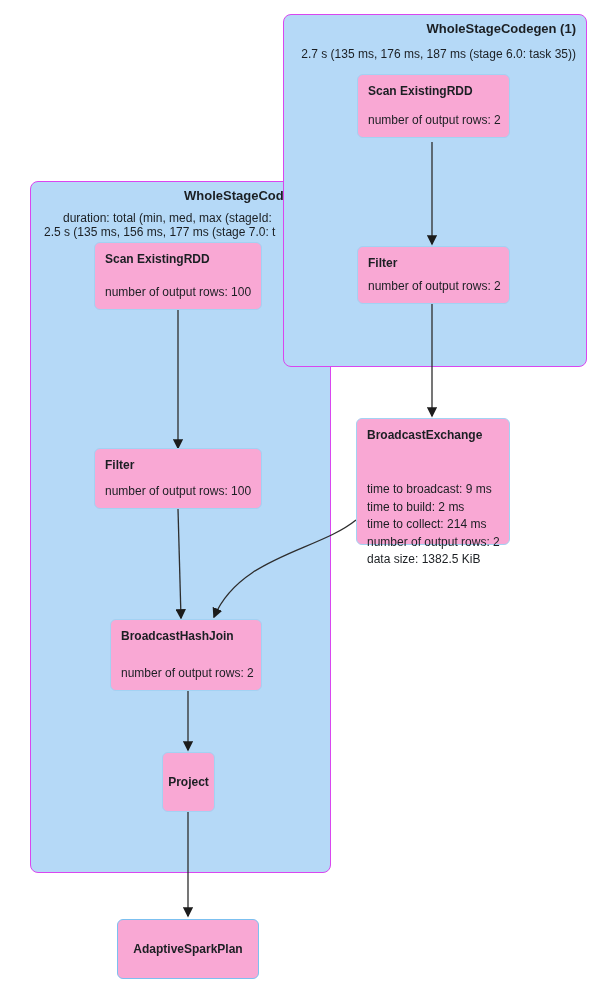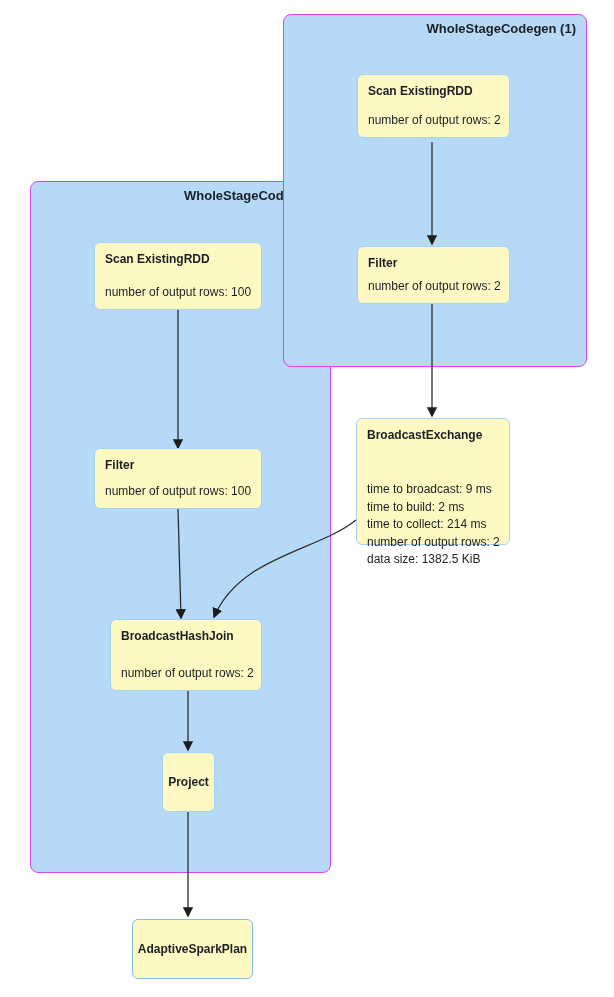--- a/index.html
+++ b/index.html
@@ -36,21 +36,21 @@
     line-height: 14px;
     white-space: nowrap;
   }
   
   .abs-text { position: absolute; white-space: nowrap; }
   .abs-title { font-size: 13px; font-weight: bold; }
   .abs-dur { font-size: 12px; }
 
   .node {
     position: absolute;
-    background: #fef9c3;
+    background: #f9a8d4;
     border: 1px solid #a3d2f3;
     border-radius: 6px;
     box-sizing: border-box;
     z-index: 4;
   }
   .node-title {
     position: absolute;
     top: 9px;
     left: 10px;
     font-size: 12px;
@@ -95,25 +95,28 @@
   .z1 { z-index: 1; }
   .z2 { z-index: 2; }
 </style>
 </head>
 <body>
 
 <div id="canvas">
 
   <div class="cluster z1" style="left:30px; top:181px; width:301px; height:692px;">
     <div class="abs-text abs-title" style="left:153px; top:6px;">WholeStageCodeg</div>
+    <div class="abs-text abs-dur" style="left:32px; top:29px;">duration: total (min, med, max (stageId:</div>
+    <div class="abs-text abs-dur" style="left:13px; top:43px;">2.5 s (135 ms, 156 ms, 177 ms (stage 7.0: t</div>
   </div>
 
   <div class="cluster z2" style="left:283px; top:14px; width:304px; height:353px;">
     <div class="cluster-header">
       <div class="cluster-title">WholeStageCodegen (1)</div>
+      <div class="cluster-duration">2.7 s (135 ms, 176 ms, 187 ms (stage 6.0: task 35))</div>
     </div>
   </div>
 
   <svg id="edges" width="614" height="997">
     <defs>
       <marker id="arrow" viewBox="0 0 10 10" refX="8.5" refY="5" markerWidth="8" markerHeight="8" orient="auto-start-reverse">
         <path d="M0,0 L10,5 L0,10 z"></path>
       </marker>
     </defs>
     <path d="M432,142 L432,244" marker-end="url(#arrow)"></path>
@@ -158,17 +161,17 @@
 
   <div class="node" style="left:110px; top:619px; width:152px; height:72px;">
     <div class="node-title">BroadcastHashJoin</div>
     <div class="node-metric">number of output rows: 2</div>
   </div>
 
   <div class="node" style="left:162px; top:752px; width:53px; height:60px;">
     <div class="node-center">Project</div>
   </div>
 
-  <div class="node" style="left:132px; top:919px; width:121px; height:60px; border-color:#7cc0f0;">
+  <div class="node" style="left:117px; top:919px; width:142px; height:60px; border-color:#7cc0f0;">
     <div class="node-center">AdaptiveSparkPlan</div>
   </div>
 
 </div>
 
 </body></html>

